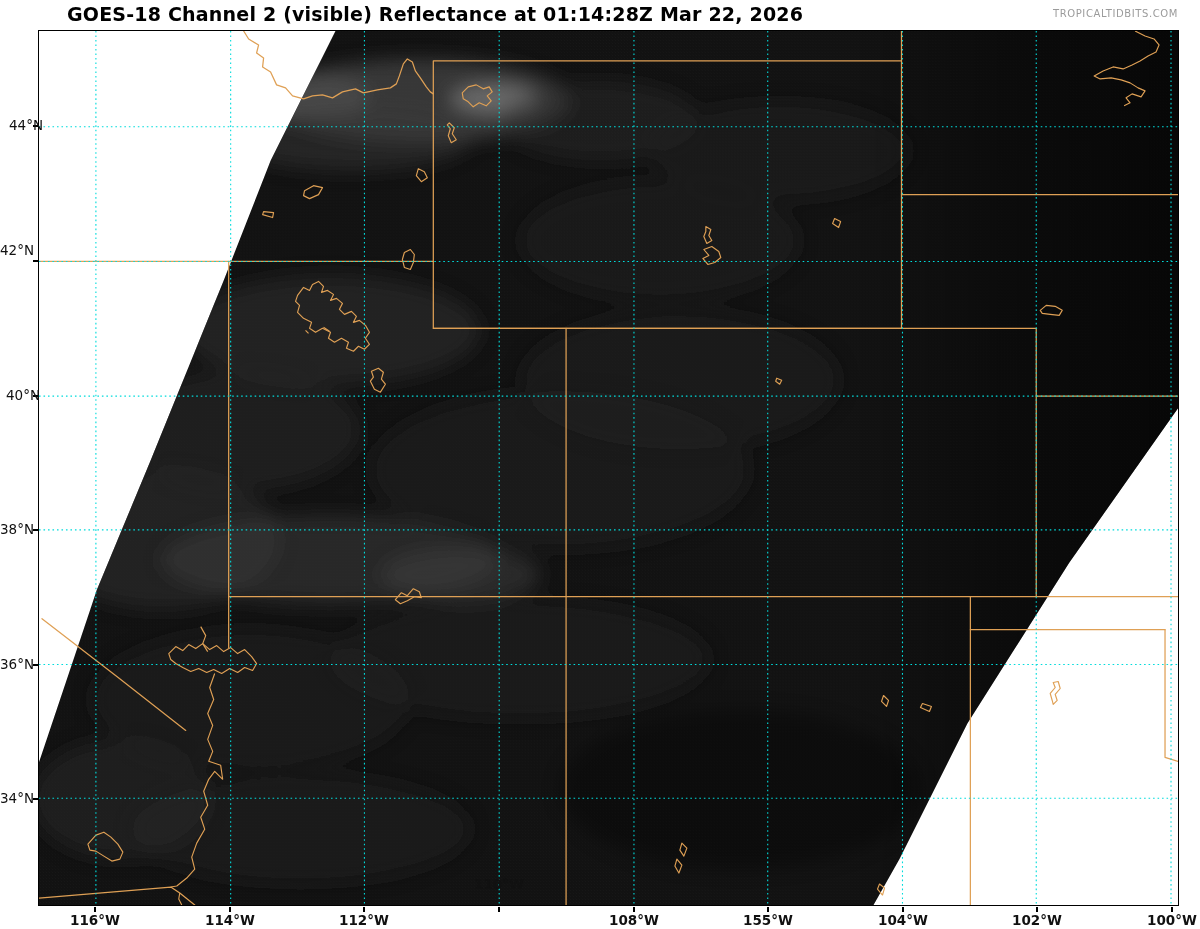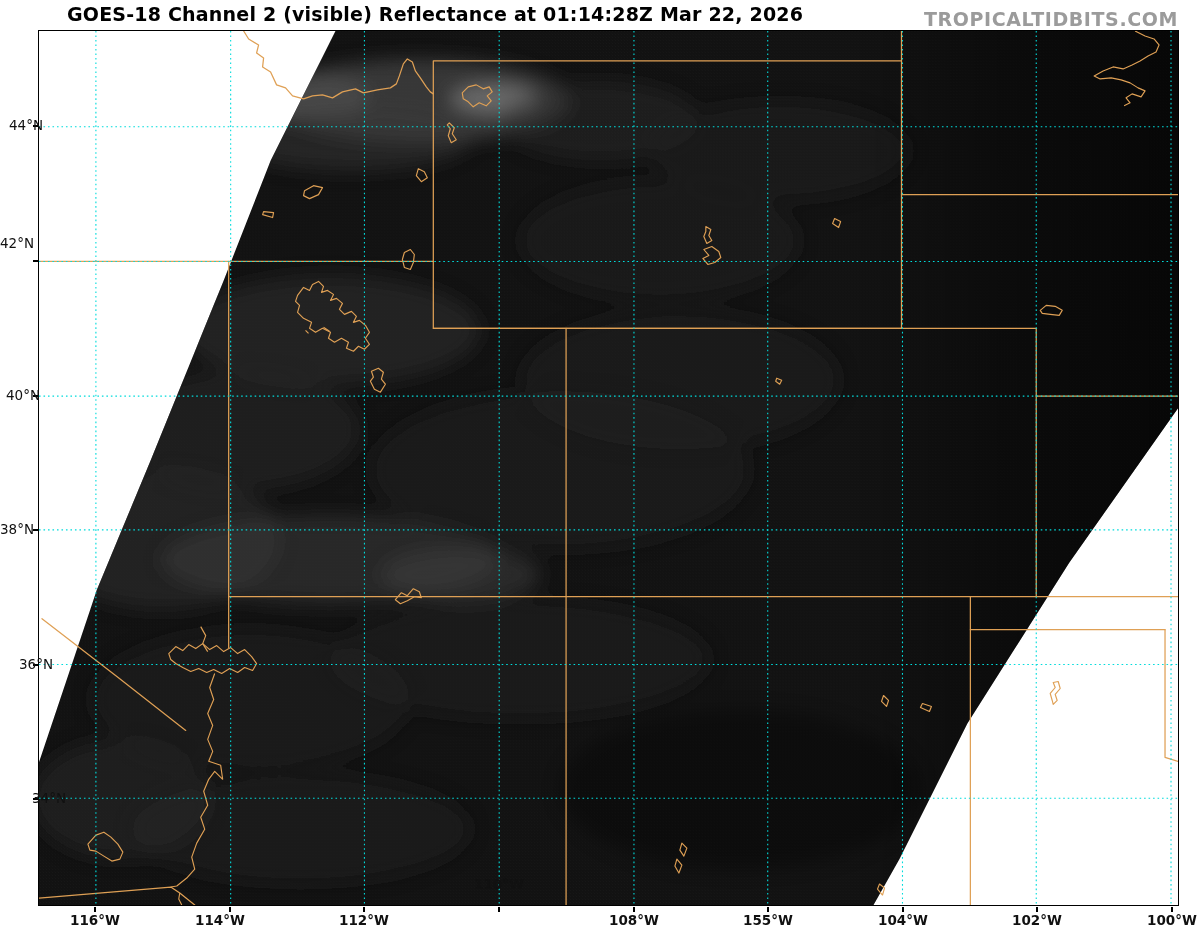--- a/index.html
+++ b/index.html
@@ -8,21 +8,21 @@
     background:#ffffff;
     font-family:"DejaVu Sans","Liberation Sans",sans-serif;
   }
   #title{
     position:absolute;left:38px;top:3px;
     font-size:19px;font-weight:bold;color:var(--c-title,#000);
     letter-spacing:0.2px;white-space:nowrap;margin-left:29px;
   }
   #watermark{
     position:absolute;right:22px;top:8px;
-    font-size:19px;font-weight:bold;color:var(--c-watermark,#9b9b9b);
+    font-size:10px;font-weight:normal;color:var(--c-watermark,#9b9b9b);
     letter-spacing:0.6px;white-space:nowrap;
   }
   #map-frame{
     position:absolute;left:38px;top:30px;width:1141px;height:876px;
     border:1.4px solid var(--c-spine,#000);box-sizing:border-box;
     background:#ffffff;
   }
   #map-frame svg{display:block;width:100%;height:100%;}
   .tick-label{
     position:absolute;font-size:13.5px;color:#111;
@@ -153,33 +153,33 @@
         <line x1="1037" x2="1037" y1="30" y2="906" class="grid"></line>
         <line x1="1172" x2="1172" y1="30" y2="906" class="grid"></line>
       </g>
 </svg>
 </div>
 
 <div id="axis-labels">
     <div class="tick-mark" style="left: 33px; top: 125.25px; width: 5px; height: 1.5px;"></div>
     <div class="tick-label lat-label" style="top: 117px; margin-left: 9px;">44°N</div>
     <div class="tick-mark" style="left: 33px; top: 260.25px; width: 5px; height: 1.5px;"></div>
-    <div class="tick-label lat-label" style="top: 235px;">42°N</div>
+    <div class="tick-label lat-label" style="top: 242px;">42°N</div>
     <div class="tick-mark" style="left: 33px; top: 395.25px; width: 5px; height: 1.5px;"></div>
     <div class="tick-label lat-label" style="top: 387px; margin-left: 6px;">40°N</div>
     <div class="tick-mark" style="left: 33px; top: 529.25px; width: 5px; height: 1.5px;"></div>
     <div class="tick-label lat-label" style="top: 521px;">38°N</div>
     <div class="tick-mark" style="left: 33px; top: 664.25px; width: 5px; height: 1.5px;"></div>
-    <div class="tick-label lat-label" style="top: 656px; padding-left: 19px;">36°N</div>
+    <div class="tick-label lat-label" style="top: 656px;">36°N</div>
     <div class="tick-mark" style="left: 33px; top: 798.25px; width: 5px; height: 1.5px;"></div>
-    <div class="tick-label lat-label" style="top: 790px; margin-left: 32px;">34°N</div>
+    <div class="tick-label lat-label" style="top: 790px;">34°N</div>
     <div class="tick-mark" style="left: 94.25px; top: 906.5px; width: 1.5px; height: 5px;"></div>
     <div class="tick-label lon-label" style="left: 63px; top: 912px;">116°W</div>
     <div class="tick-mark" style="left: 229.25px; top: 906.5px; width: 1.5px; height: 5px;"></div>
-    <div class="tick-label lon-label" style="left: 188px; top: 912px; text-align: center;">114°W</div>
+    <div class="tick-label lon-label" style="left: 198px; top: 912px; text-align: center;">114°W</div>
     <div class="tick-mark" style="left: 363.25px; top: 906.5px; width: 1.5px; height: 5px;"></div>
     <div class="tick-label lon-label" style="left: 332px; top: 912px;">112°W</div>
     <div class="tick-mark" style="left: 498.25px; top: 906.5px; width: 1.5px; height: 5px;"></div>
     <div class="tick-label lon-label" style="left: 467px; top: 876px;">110°W</div>
     <div class="tick-mark" style="left: 633.25px; top: 906.5px; width: 1.5px; height: 5px;"></div>
     <div class="tick-label lon-label" style="left: 602px; top: 912px;">108°W</div>
     <div class="tick-mark" style="left: 767.25px; top: 906.5px; width: 1.5px; height: 5px;"></div>
     <div class="tick-label lon-label" style="left: 736px; top: 912px;">155°W</div>
     <div class="tick-mark" style="left: 902.25px; top: 906.5px; width: 1.5px; height: 5px;"></div>
     <div class="tick-label lon-label" style="left: 871px; top: 912px; text-align: center;">104°W</div>

